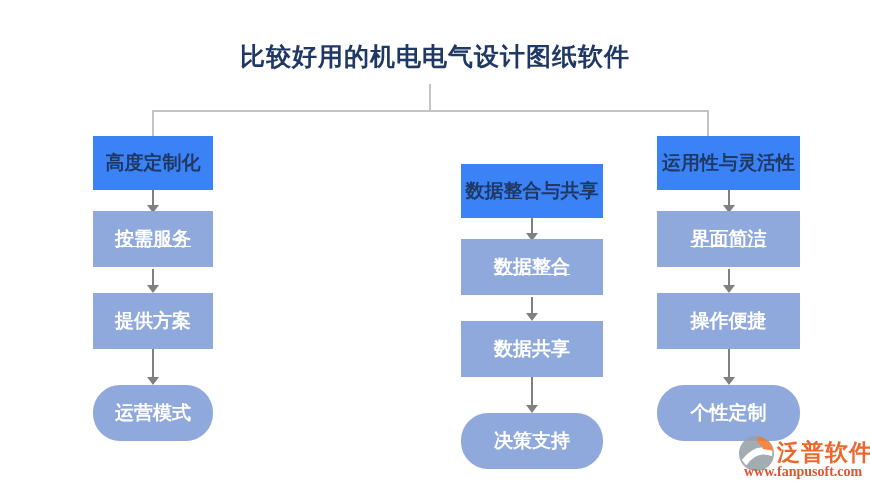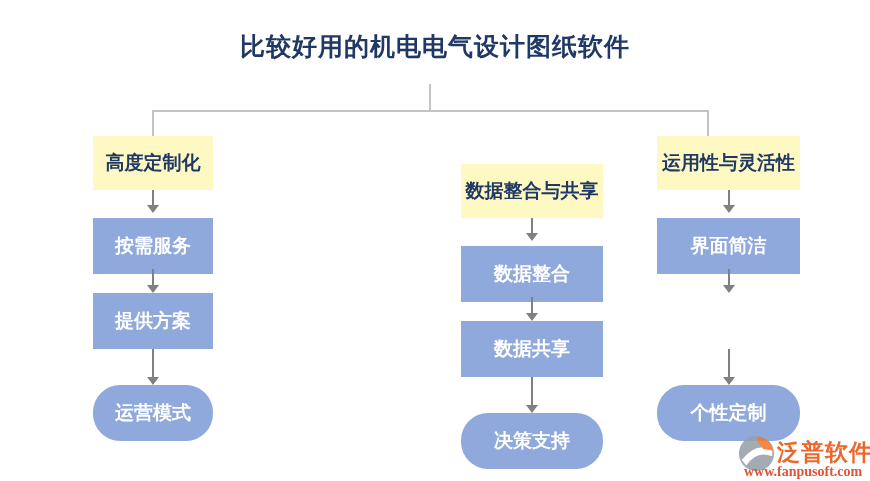--- a/index.html
+++ b/index.html
@@ -5,21 +5,21 @@
   html,body{margin:0;padding:0;background:#ffffff;}
   .canvas{
     position:relative;
     width:870px;height:481px;
     background:#ffffff;
     overflow:hidden;
     font-family:"Liberation Serif","DejaVu Serif",serif;
   }
   .title{
     position:absolute;
-    left:0;top:30px;width:870px;
+    left:0;top:40px;width:870px;
     text-align:center;
     font-size:25px;
     font-weight:bold;
     color:#1F3864;
     letter-spacing:1px;
   }
   .line{position:absolute;background:#C4C4C4;}
   .trunk-v{left:429px;top:84px;width:2px;height:27px;}
   .bracket-h{left:152px;top:110px;width:557px;height:2px;}
   .drop-left{left:152px;top:110px;width:2px;height:26px;}
@@ -28,31 +28,31 @@
   .col{position:absolute;top:136px;height:310px;}
   .box{
     position:absolute;left:0;width:100%;
     display:flex;align-items:center;justify-content:center;
     text-align:center;
     font-weight:bold;
     box-sizing:border-box;
   }
   .header-box{
     top:0;height:54px;
-    background:#fef9c3;
+    background:#3b82f6;
     color:#1F3864;
     font-size:19px;
   }
   .item-box{
     height:56px;
     background:#8FA9DC;
     color:#ffffff;
     font-size:19px;
   }
-  .item-1{top:82px;}
+  .item-1{top:75px;text-decoration:underline;}
   .item-2{top:157px;}
   .item-3{top:249px;border-radius:27px;}
 
   .arrow{
     position:absolute;left:0;width:100%;
     display:flex;flex-direction:column;align-items:center;
   }
   .arrow-1{top:54px;height:23px;}
   .arrow-2{top:133px;height:24px;}
   .arrow-3{top:213px;height:36px;}
@@ -148,20 +148,21 @@
     <div class="box header-box">运用性与灵活性</div>
     <div class="arrow arrow-1">
         <div class="stem"></div>
         <div class="head"></div>
       </div>
     <div class="box item-box item-1">界面简洁</div>
     <div class="arrow arrow-2">
         <div class="stem"></div>
         <div class="head"></div>
       </div>
+    <div class="box item-box item-2">操作便捷</div>
     <div class="arrow arrow-3">
         <div class="stem"></div>
         <div class="head"></div>
       </div>
     <div class="box item-box item-3">个性定制</div>
   </div>
 
   <div class="brand">
     <svg class="brand-icon" viewBox="0 0 40 40">
       <circle cx="20" cy="20" r="19" fill="#97A1A9"></circle>

